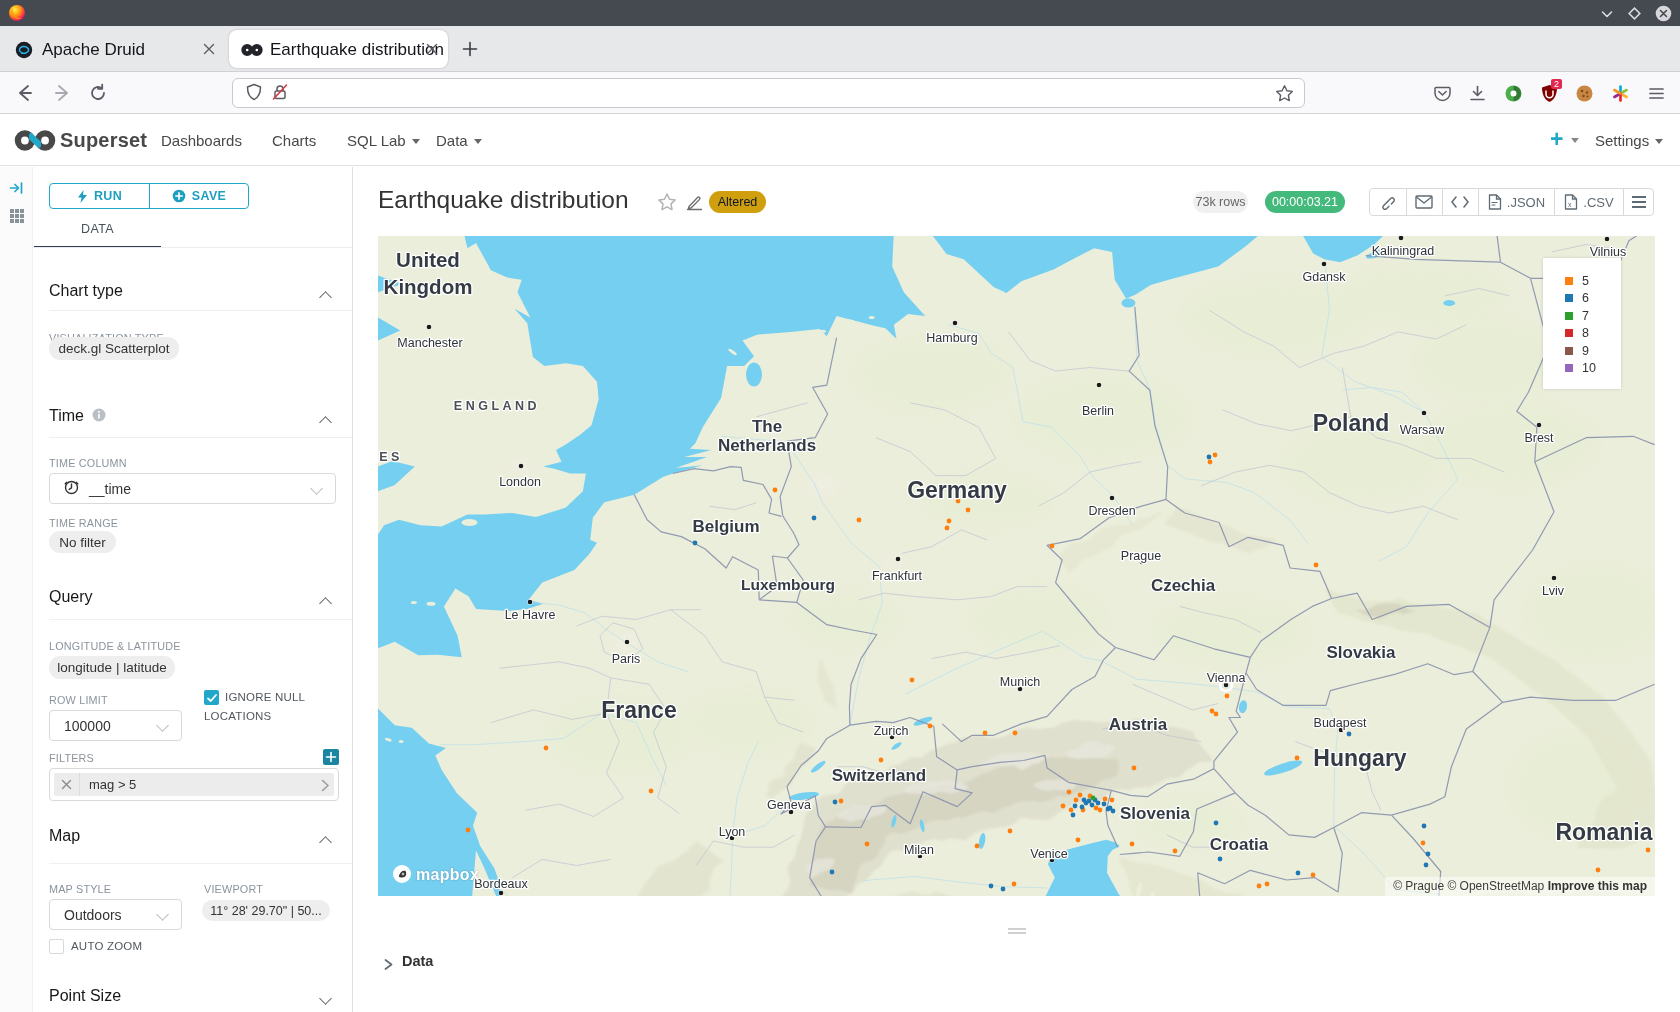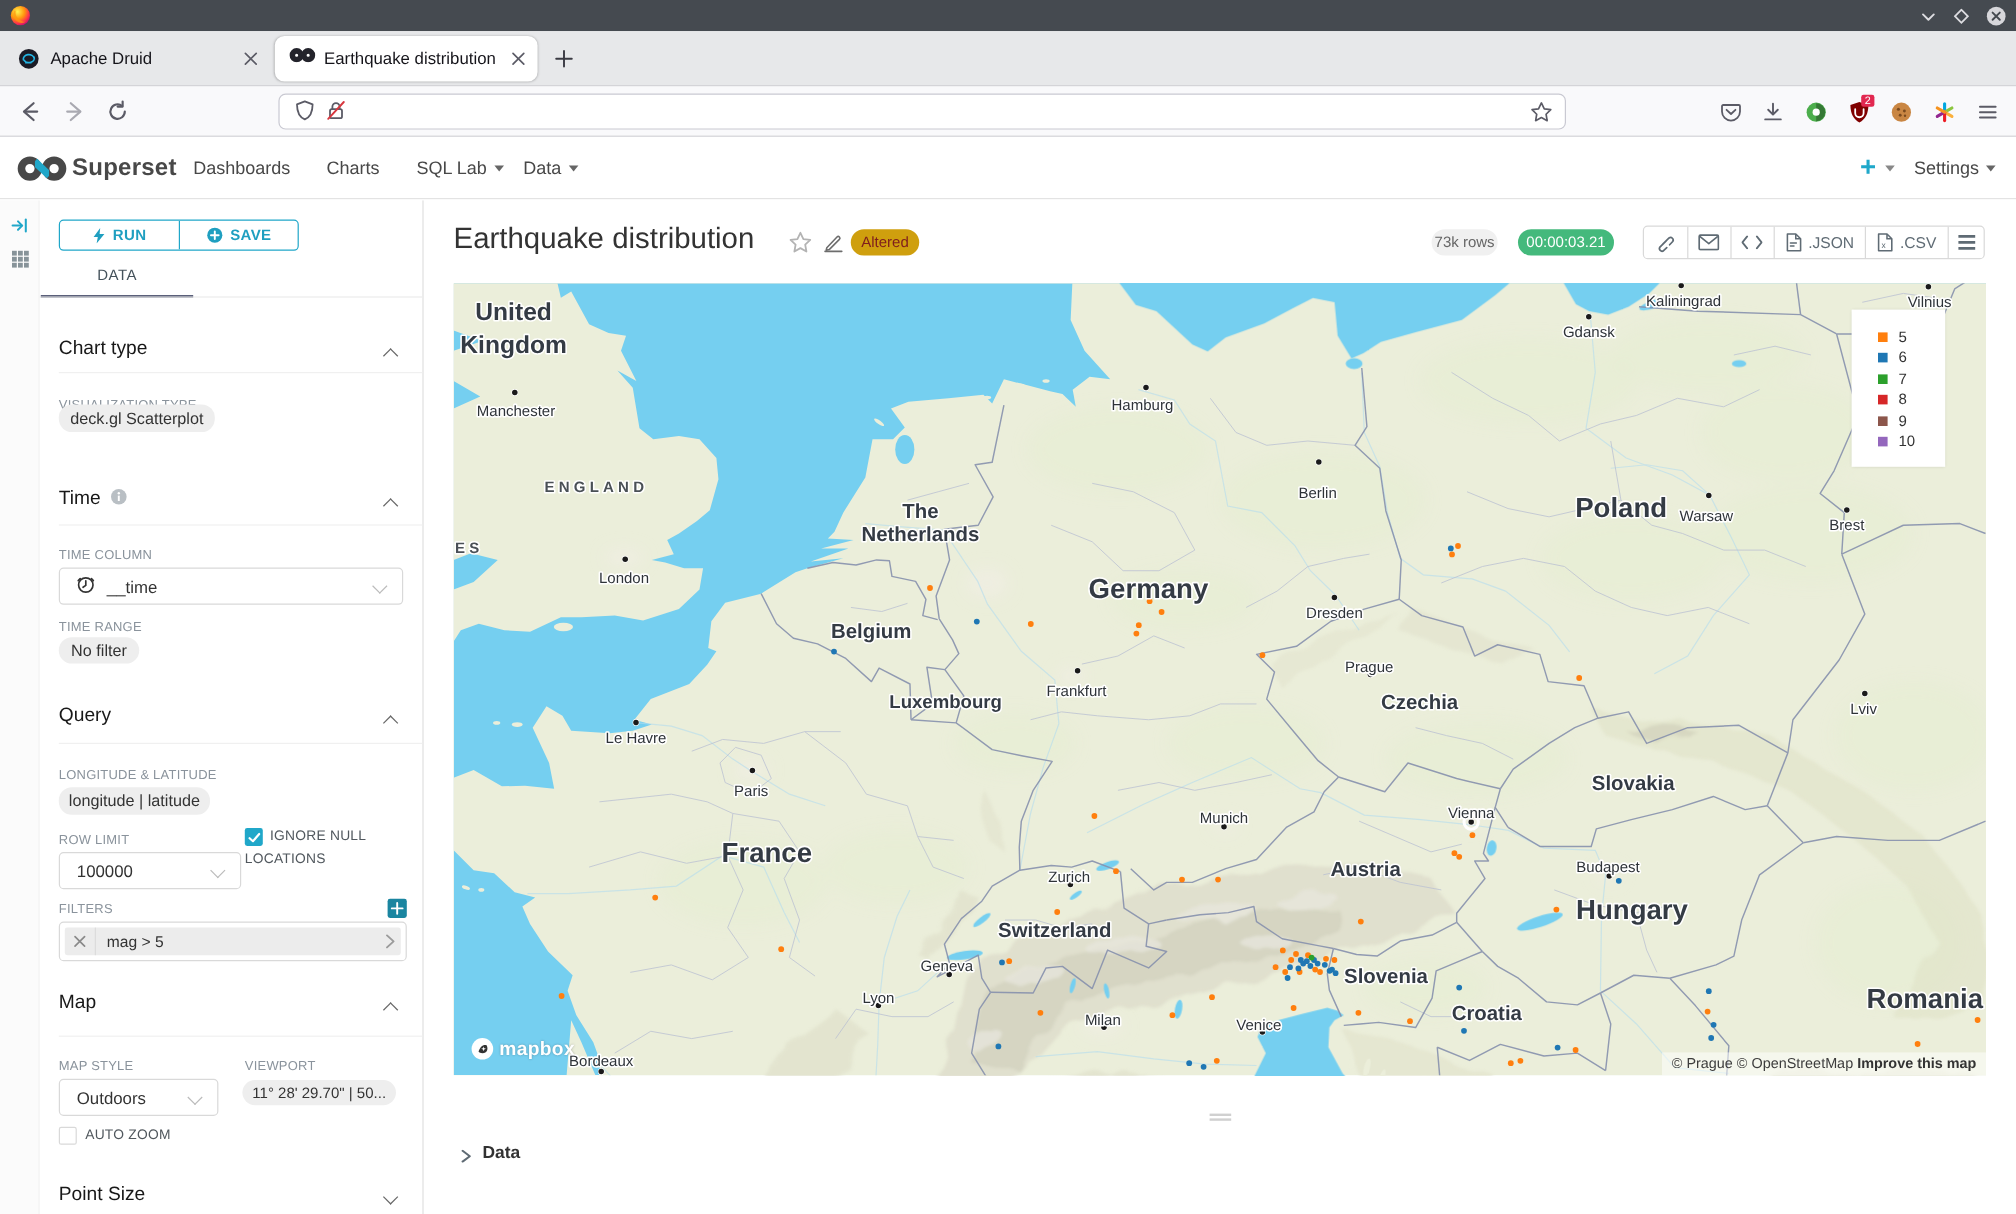--- a/index.html
+++ b/index.html
@@ -1,20 +1,20 @@
 <!DOCTYPE html>
 <html><head><meta charset="utf-8"><title>Earthquake distribution</title><style>
 *{margin:0;padding:0;box-sizing:border-box}
 html,body{width:1680px;height:1012px;overflow:hidden;font-family:"Liberation Sans",sans-serif;background:#fff}
 .titlebar{position:absolute;left:0;top:0;width:1680px;height:26px;background:#454a50}
 .titlebar .title{position:absolute;left:0;right:0;top:5px;text-align:center;color:#f7f7f8;font-size:13px}
 .winbtns{position:absolute;right:8px;top:5px;display:flex;gap:14px;align-items:center;color:#e8e8ea}
 .tabbar{position:absolute;left:0;top:26px;width:1680px;height:46px;background:#e7e8ea;border-bottom:1px solid #cfcfd4}
 .tab-active{position:absolute;left:229px;top:4px;width:219px;height:38px;background:#fff;border-radius:8px;box-shadow:0 0 2px rgba(0,0,0,.25)}
-.tab{position:absolute;display:flex;font-size:14px;color:#15141a}
+.tab{position:absolute;display:flex;align-items:center;font-size:17px;color:#15141a}
 .toolbar{position:absolute;left:0;top:72px;width:1680px;height:42px;background:#f9f9fb;border-bottom:1px solid #d4d4d8}
 .urlfield{position:absolute;left:232px;top:78px;width:1073px;height:30px;background:#fff;border:1px solid #c9c9d2;border-radius:6px;display:flex;align-items:center;font-size:13.5px;color:#1a1a1e}
 .navbar{position:absolute;left:0;top:115px;width:1680px;height:51px;background:#fff;border-bottom:1px solid #e3e3e3}
 .navbar .item{position:absolute;top:17px;font-size:15px;color:#484848}
 .rail{position:absolute;left:0;top:167px;width:32px;height:845px;background:#fbfbfb}
 .panel{position:absolute;left:32px;top:167px;width:321px;height:845px;background:#fff;border-right:1px solid #e0e0e0;border-left:1px solid #f0f0f0}
 .btngroup{position:absolute;left:16px;top:16px;display:flex;border:1px solid #20a7c9;border-radius:4px;overflow:hidden}
 .btngroup .b{width:99px;height:24px;display:flex;align-items:center;justify-content:center;color:#1f9fc0;font-size:12.5px;font-weight:bold;gap:6px;letter-spacing:.3px}
 .btngroup .b+.b{border-left:1px solid #20a7c9}
 .sech{position:absolute;left:16px;right:16px;font-size:16px;color:#181818;font-weight:400}
@@ -239,21 +239,21 @@
       <span style="margin-left:10px">__time</span>
       <span class="chev-dn" style="position:absolute;right:14px;top:10px;border-color:#bbb"></span>
     </div>
     <div class="lbl" style="top:350px">TIME RANGE</div>
     <div class="pill" style="left:16px;top:364px;width:67px;height:22px">No filter</div>
     <div class="sech" style="top:421px">Query<span class="chev" style="transform:translateY(2px)"><span class="chev-up"></span></span></div>
     <div class="hr" style="top:452px"></div>
     <div class="lbl" style="top:473px">LONGITUDE &amp; LATITUDE</div>
     <div class="pill" style="left:16px;top:489px;width:126px;height:23px">longitude | latitude</div>
     <div class="lbl" style="top:527px">ROW LIMIT</div>
-    <div class="sel" style="top:543px;width:152px">
+    <div class="sel" style="top:543px;width:133px">
       <span style="margin-left:14px">100000</span>
       <span class="chev-dn" style="position:absolute;right:14px;top:10px;border-color:#bbb"></span>
     </div>
     <div class="cb" style="left:171px;top:523px;background:#20a7c9;display:flex;align-items:center;justify-content:center">
       <svg width="12" height="12" viewBox="0 0 12 12" style="">
         <path d="M2 6.5 L4.8 9 L10 3" stroke="#fff" stroke-width="1.8" fill="none" stroke-linecap="round" stroke-linejoin="round"></path>
       </svg>
     </div>
     <div style="position:absolute;left:192px;top:524px;font-size:11.5px;color:#51585e;letter-spacing:.2px">IGNORE NULL</div>
     <div style="position:absolute;left:171px;top:543px;font-size:11.5px;color:#51585e;letter-spacing:.2px">LOCATIONS</div>
@@ -288,21 +288,21 @@
   </div>
 <div class="main">
     <div class="mtitle">Earthquake distribution</div>
     <div style="position:absolute;left:303px;top:25px"><svg width="20" height="20" viewBox="0 0 20 20" style="">
         <path d="M10 2 L12.5 7.2 L18.2 7.9 L14 11.9 L15 17.6 L10 14.8 L5 17.6 L6 11.9 L1.8 7.9 L7.5 7.2 Z" stroke="#b3b3b3" stroke-width="1.5" fill="none" stroke-linejoin="round"></path>
       </svg></div>
     <div style="position:absolute;left:332px;top:27px"><svg width="17" height="17" viewBox="0 0 17 17" style="">
         <path d="M1.5 15.5 H15.5" stroke="#6d6d6d" stroke-width="1.3" stroke-linecap="round"></path>
         <path d="M3 12.5 L11.5 3.5 a1.4 1.4 0 0 1 2 2 L5 14 L2.5 14.5 Z" stroke="#6d6d6d" stroke-width="1.3" fill="none" stroke-linejoin="round"></path>
       </svg></div>
-    <div class="badge" style="left:355px;top:24px;width:57px;height:22px;background:#cf9f0e;color:#7f1d1d">Altered</div>
+    <div class="badge" style="left:355px;top:24px;width:57px;height:22px;background:#cf9f0e;color:#0f172a">Altered</div>
     <div class="badge" style="left:839px;top:24px;width:55px;height:22px;background:#f0f0f0;color:#666">73k rows</div>
     <div class="badge" style="left:911px;top:24px;width:80px;height:22px;background:#44b97c;color:#fff">00:00:03.21</div>
     <div class="hbtns" style="left:1015px;width:285px">
       <div class="hb" style="width:37px">
         <svg width="17" height="17" viewBox="0 0 17 17" style="">
           <path d="M7 10 L12.5 4.5 a2.3 2.3 0 0 1 3.2 3.2 L13 10.5 M10 7 L4.5 12.5 a2.3 2.3 0 0 0 3.2 3.2 L10.5 13" stroke="#5f6b74" stroke-width="1.5" fill="none" stroke-linecap="round" transform="scale(0.95)"></path>
         </svg>
       </div>
       <div class="hb" style="width:36px">
         <svg width="18" height="14" viewBox="0 0 18 14" style="">

